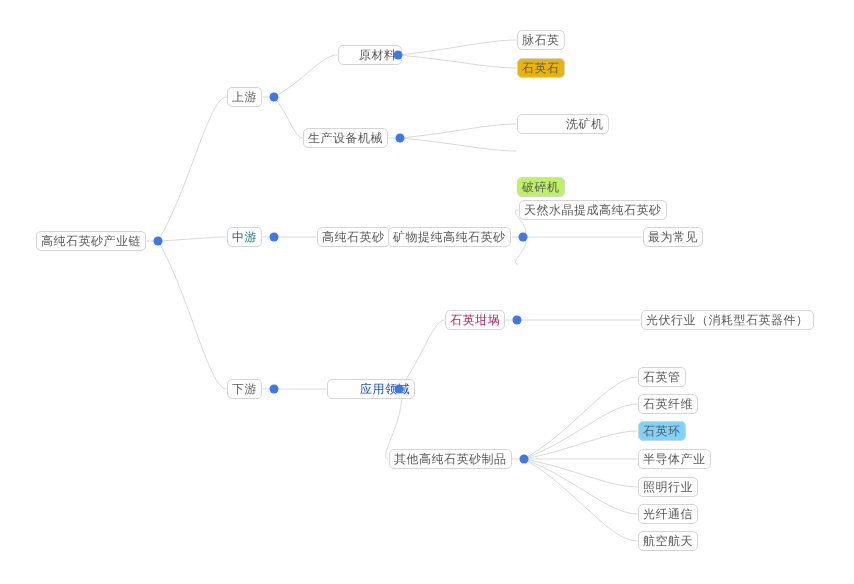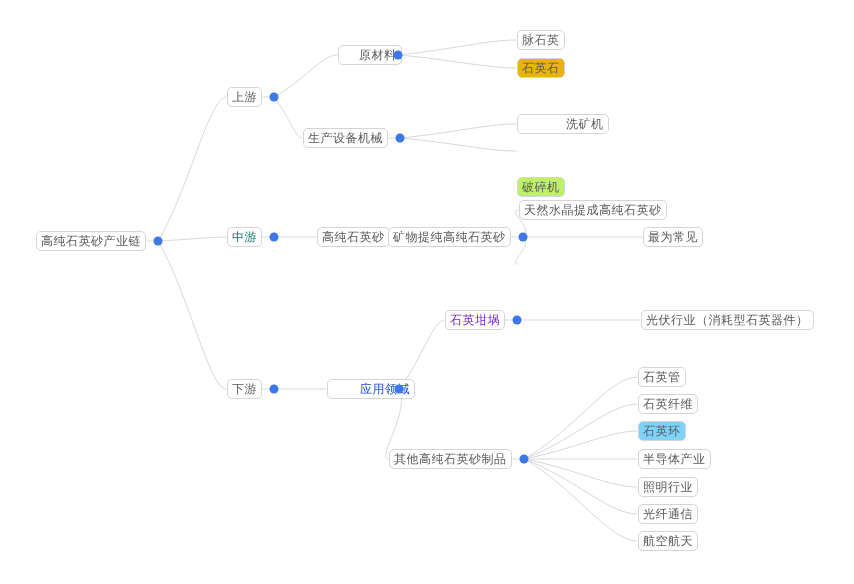--- a/index.html
+++ b/index.html
@@ -72,21 +72,21 @@
     <div class="node" style="left: 303px; top: 138px; border-color: rgb(213, 213, 213); background: rgb(255, 255, 255); color: rgb(89, 89, 89);">生产设备机械</div>
     <div class="node" style="left: 517px; top: 124px; border-color: rgb(213, 213, 213); background: rgb(255, 255, 255); color: rgb(89, 89, 89); padding-left: 48px;">洗矿机</div>
     <div class="node" style="left: 517px; top: 151px; border-color: rgb(213, 213, 213); background: #bef264; color: rgb(89, 89, 89); margin-top: 36px;">破碎机</div>
     <div class="node" style="left: 227px; top: 237px; border-color: rgb(213, 213, 213); background: rgb(255, 255, 255); color: #0f766e;">中游</div>
     <div class="node" style="left: 317px; top: 237px; border-color: rgb(213, 213, 213); background: rgb(255, 255, 255); color: rgb(89, 89, 89);">高纯石英砂</div>
     <div class="node" style="left: 388px; top: 237px; border-color: rgb(213, 213, 213); background: rgb(255, 255, 255); color: rgb(89, 89, 89);">矿物提纯高纯石英砂</div>
     <div class="node" style="left: 519px; top: 210px; border-color: rgb(213, 213, 213); background: rgb(255, 255, 255); color: rgb(89, 89, 89);">天然水晶提成高纯石英砂</div>
     <div class="node" style="left: 643px; top: 237px; border-color: rgb(213, 213, 213); background: rgb(255, 255, 255); color: rgb(89, 89, 89);">最为常见</div>
     <div class="node" style="left: 227px; top: 389px; border-color: rgb(213, 213, 213); background: rgb(255, 255, 255); color: rgb(89, 89, 89);">下游</div>
     <div class="node" style="left: 327px; top: 389px; border-color: rgb(213, 213, 213); background: rgb(255, 255, 255); color: #1d4ed8; padding-left: 32px;">应用领域</div>
-    <div class="node" style="left: 445px; top: 320px; border-color: rgb(213, 213, 213); background: rgb(255, 255, 255); color: #6d28d9;">石英坩埚</div>
+    <div class="node" style="left: 445px; top: 320px; border-color: rgb(213, 213, 213); background: rgb(255, 255, 255); color: #be185d;">石英坩埚</div>
     <div class="node" style="left: 641px; top: 320px; border-color: rgb(213, 213, 213); background: rgb(255, 255, 255); color: rgb(89, 89, 89);">光伏行业（消耗型石英器件）</div>
     <div class="node" style="left: 389px; top: 459px; border-color: rgb(213, 213, 213); background: rgb(255, 255, 255); color: rgb(89, 89, 89);">其他高纯石英砂制品</div>
     <div class="node" style="left: 638px; top: 377px; border-color: rgb(213, 213, 213); background: rgb(255, 255, 255); color: rgb(89, 89, 89);">石英管</div>
     <div class="node" style="left: 638px; top: 404px; border-color: rgb(213, 213, 213); background: rgb(255, 255, 255); color: rgb(89, 89, 89);">石英纤维</div>
     <div class="node" style="left: 638px; top: 431px; border-color: rgb(213, 213, 213); background: #7dd3fc; color: rgb(89, 89, 89);">石英环</div>
     <div class="node" style="left: 638px; top: 459px; border-color: rgb(213, 213, 213); background: rgb(255, 255, 255); color: rgb(89, 89, 89);">半导体产业</div>
     <div class="node" style="left: 638px; top: 487px; border-color: rgb(213, 213, 213); background: rgb(255, 255, 255); color: rgb(89, 89, 89);">照明行业</div>
     <div class="node" style="left: 638px; top: 514px; border-color: rgb(213, 213, 213); background: rgb(255, 255, 255); color: rgb(89, 89, 89);">光纤通信</div>
     <div class="node" style="left: 638px; top: 541px; border-color: rgb(213, 213, 213); background: rgb(255, 255, 255); color: rgb(89, 89, 89);">航空航天</div>
     <div class="dot" style="left: 158px; top: 241px; background: rgb(60, 120, 232);"></div>

